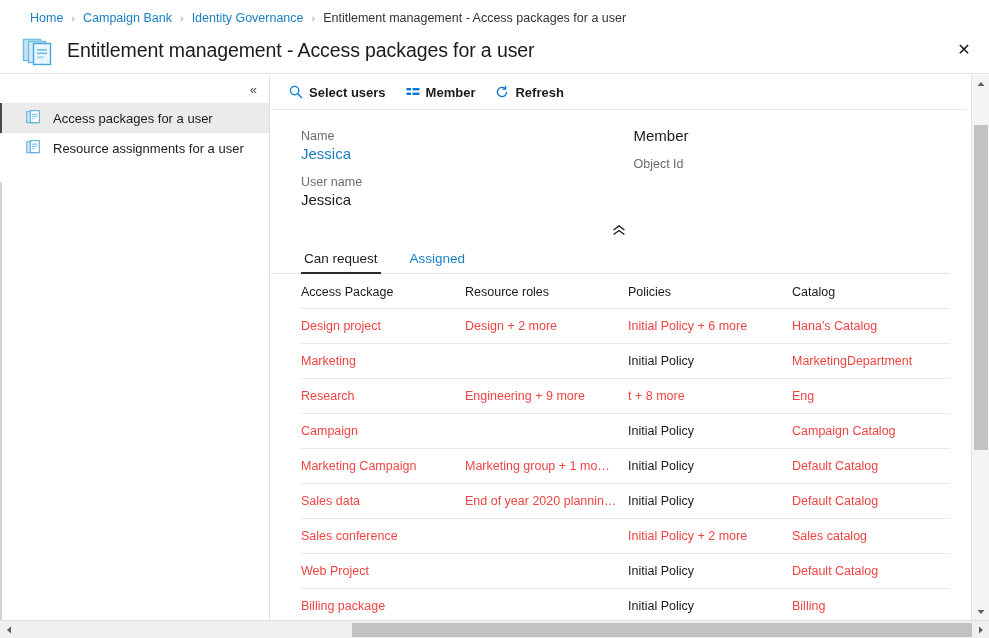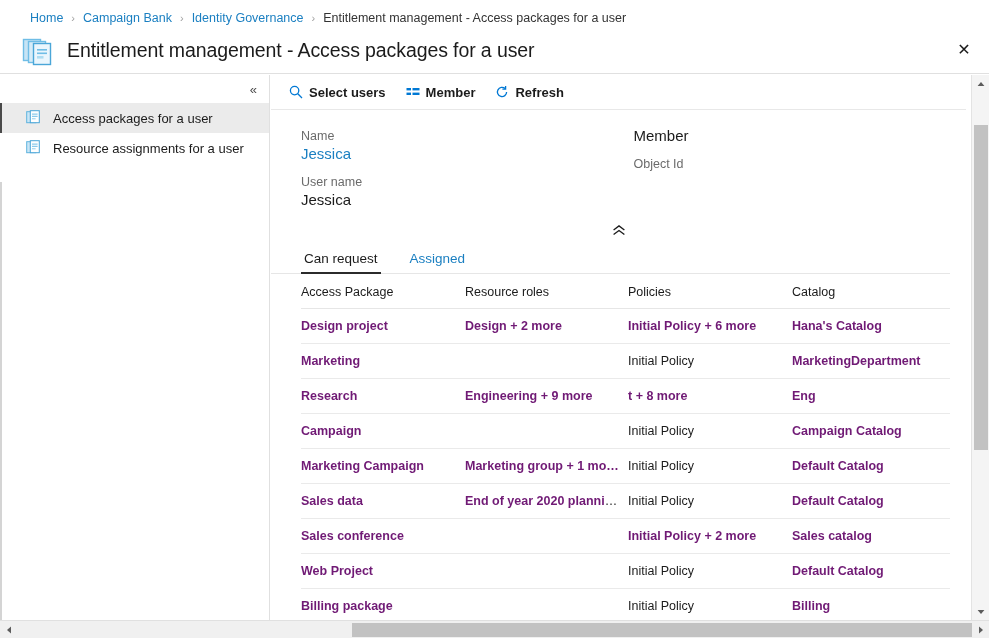--- a/index.html
+++ b/index.html
@@ -186,21 +186,21 @@
   table.grid td {
     font-size: 12.5px;
     color: #1b1b1b;
     padding: 10px 0 10px 0;
     border-bottom: 1px solid #eaeaea;
     overflow: hidden;
     text-overflow: ellipsis;
     white-space: nowrap;
     padding-right: 8px;
   }
-  .cell-link { color: #701a75; cursor: pointer; font-weight: bold; }
+  .cell-link { color: #ef4444; cursor: pointer; }
   .cell-plain { color: #1b1b1b; }
   col.c1 { width: 164px; }
   col.c2 { width: 163px; }
   col.c3 { width: 164px; }
   col.c4 { width: 158px; }
 
   
   .vscroll {
     position: absolute; right: 0; top: 75px;
     width: 18px; height: 545px;

